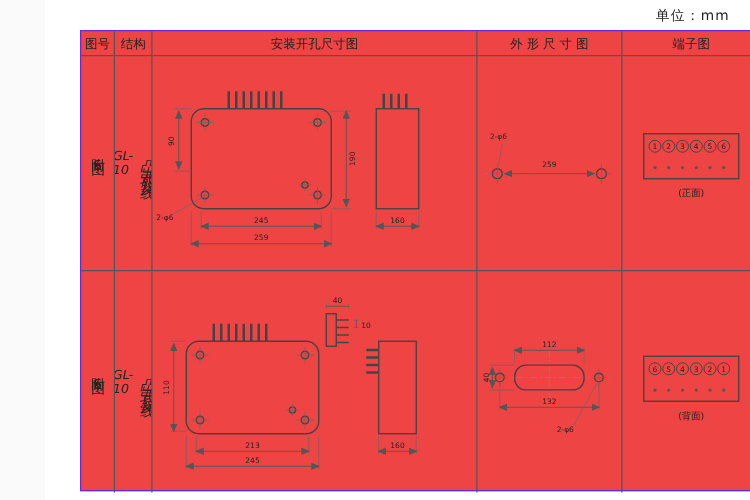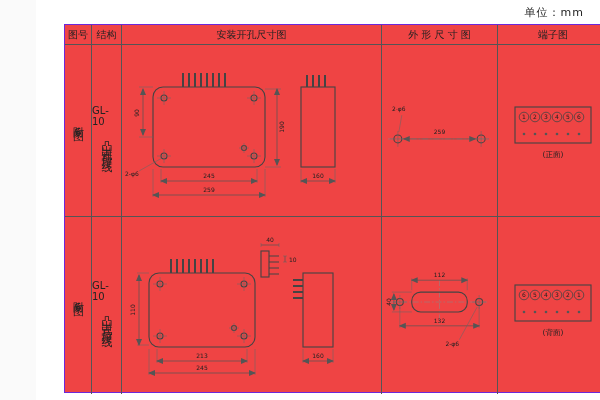--- a/index.html
+++ b/index.html
@@ -11,21 +11,21 @@
   .spec-table { position:absolute; left:28px; top:24px; width:543px; height:369px;
                 display:grid; grid-template-columns:27px 30px 260px 116px 110px;
                 grid-template-rows:20px 172px 177px; border:1px solid #6d28d9; background:#ef4444; }
   .cell { border-right:1px solid #555; border-bottom:1px solid #555;
           display:flex; align-items:center; justify-content:center; overflow:hidden; }
   .last-col { border-right:none; }
   .last-row { border-bottom:none; }
   .hdr { font-size:10px; white-space:nowrap; }
   .fig-vtext, .vtext { writing-mode:vertical-rl; text-orientation:upright;
                        font-size:11px; letter-spacing:4px; line-height:1; }
-  .structure-cell { flex-direction:column; gap:5px; }
+  .structure-cell { flex-direction:row; gap:5px;font-style:italic; }
   .model { font-size:10px; }
   svg { display:block; }
   .ln   { fill:none; stroke:#444; stroke-width:1.1; }
   .ring { fill:none; stroke:#444; stroke-width:0.8; }
   .thin { fill:none; stroke:#666; stroke-width:0.55; }
   .dim  { fill:none; stroke:#555; stroke-width:0.7; }
   .cl   { fill:none; stroke:#888; stroke-width:0.55; stroke-dasharray:6 2 1.5 2; }
   .pin  { fill:#444; stroke:none; }
   text  { fill:#222; font-size:7px; font-family:"DejaVu Sans","Liberation Sans",sans-serif; }
   .t6   { font-size:6px; }

